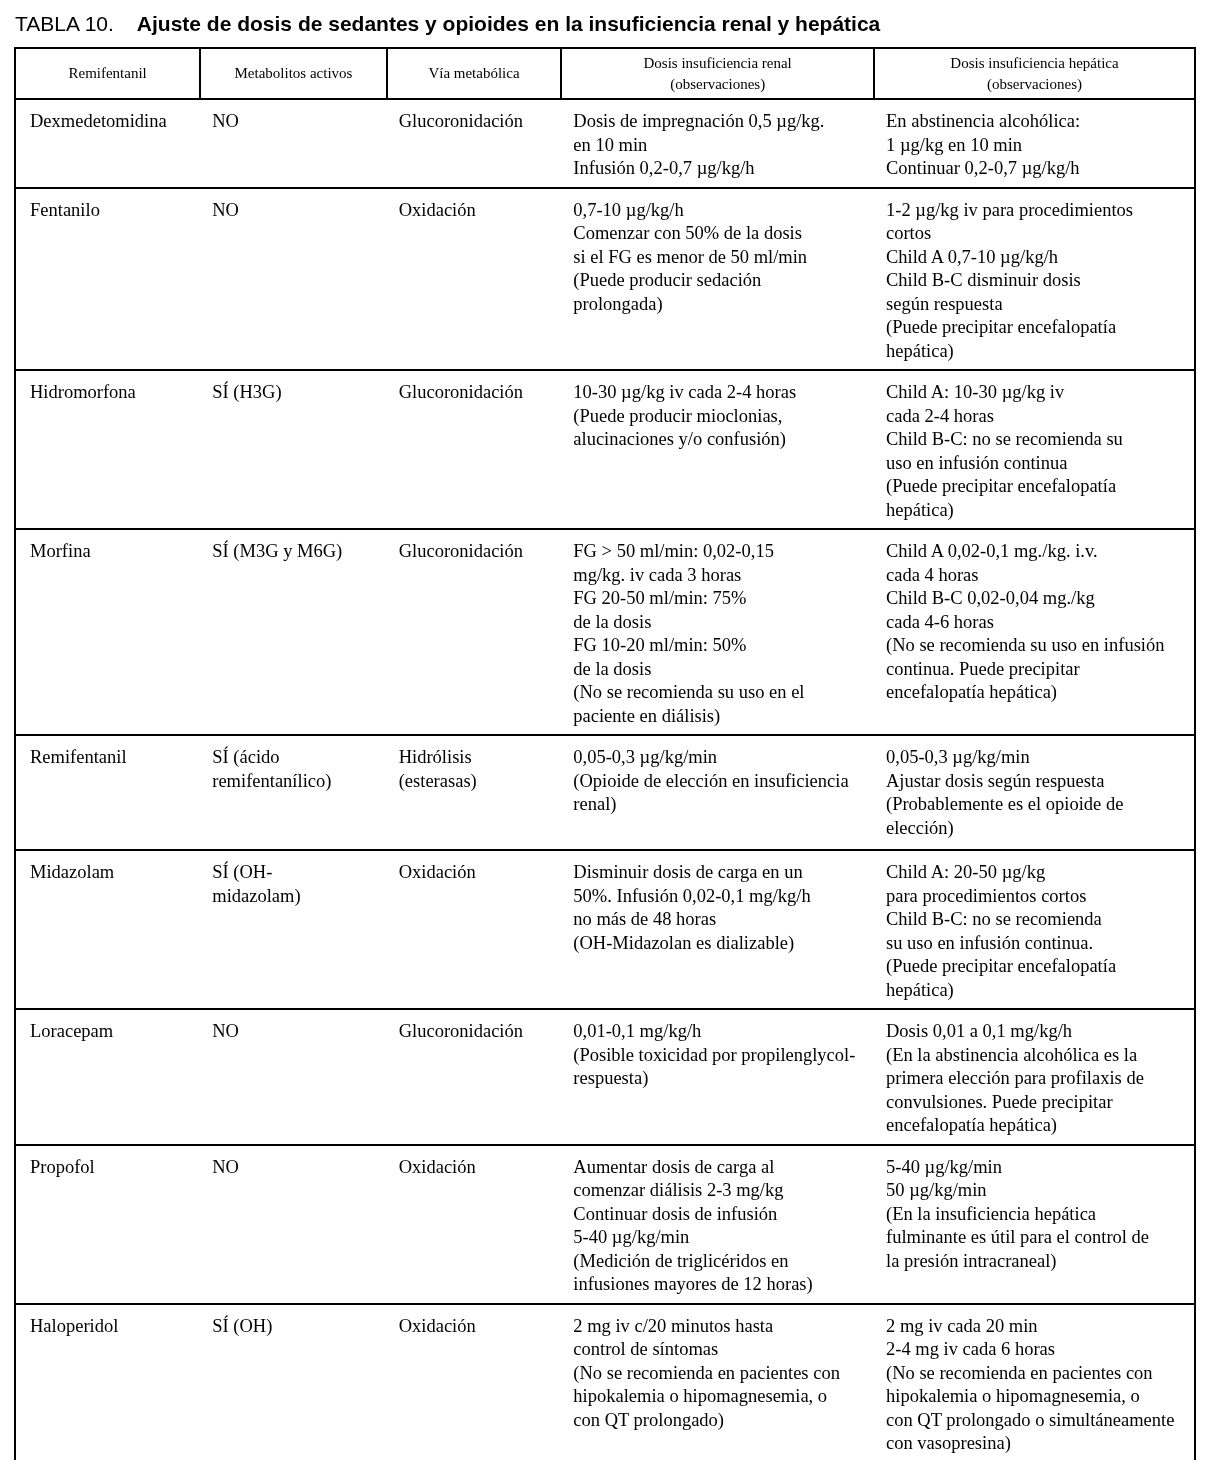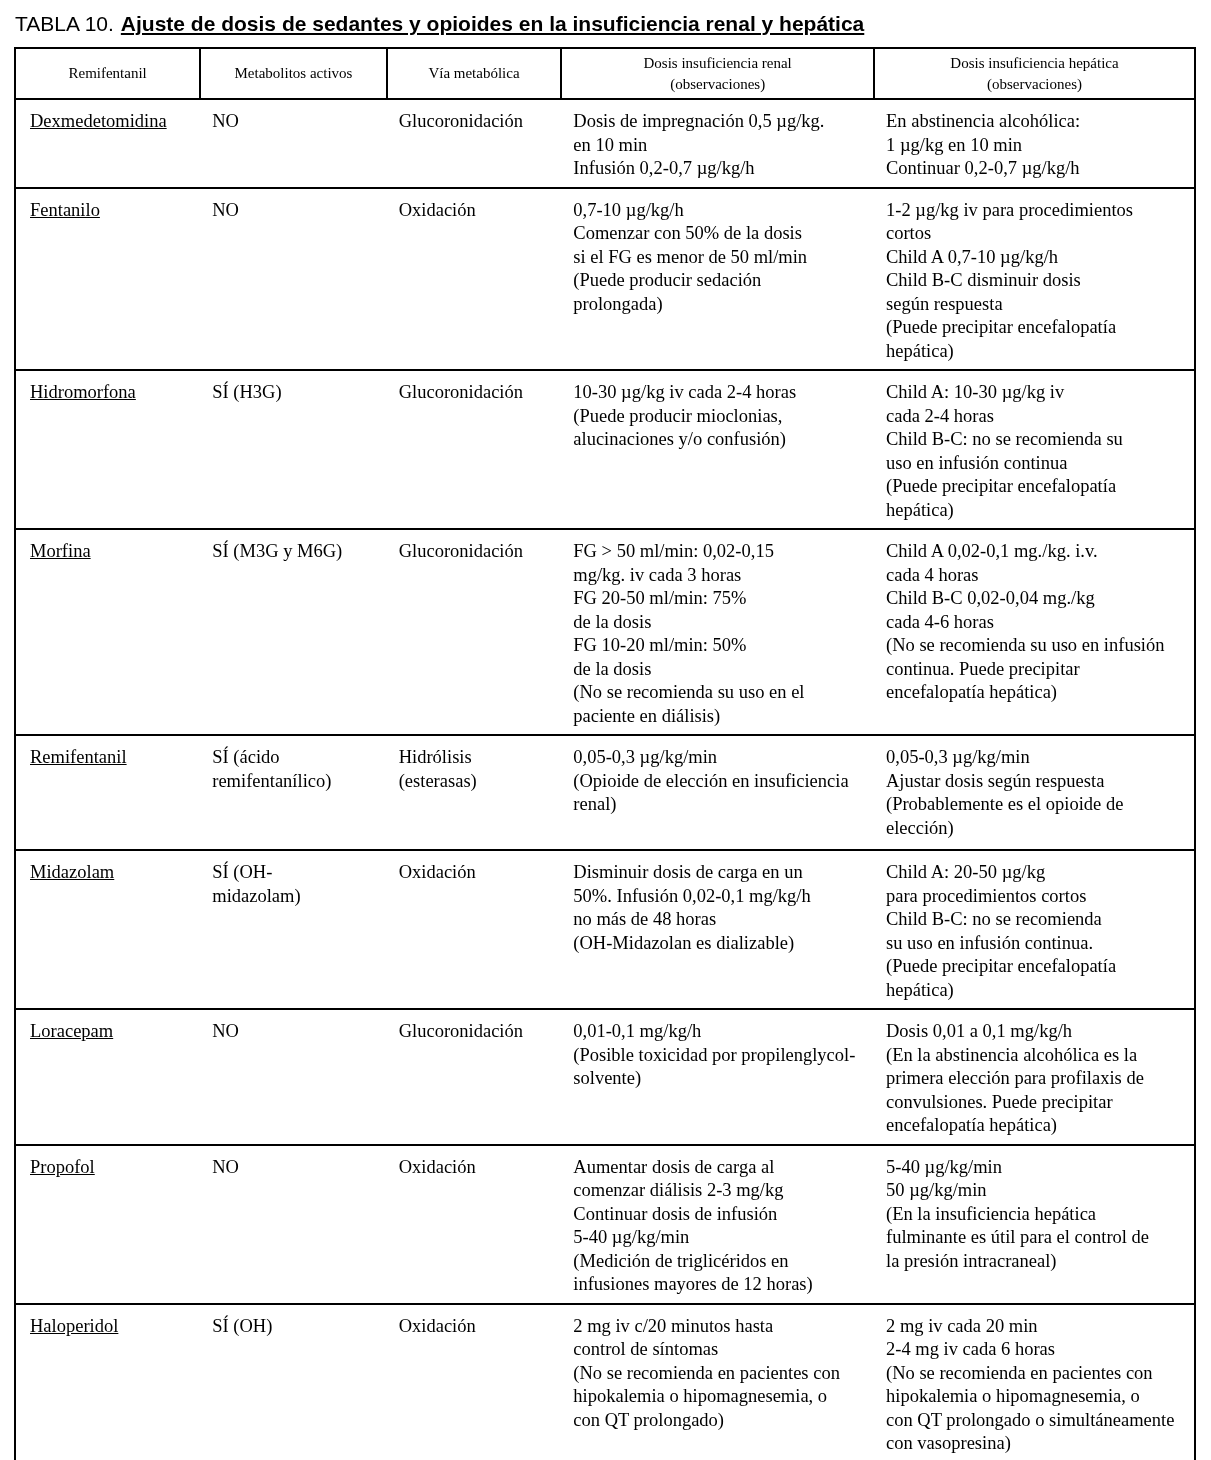--- a/index.html
+++ b/index.html
@@ -1,27 +1,27 @@
 <!DOCTYPE html>
 <html><head>
 <meta charset="utf-8">
 <style>
   html,body{margin:0;padding:0;background:#ffffff;color:#000;}
   body{width:1211px;font-family:"Liberation Serif",serif;}
   .page{padding:8px 15px 5px 14px;}
   .title{font-family:"Liberation Sans",sans-serif;font-size:21px;margin:4px 0 11px 1px;white-space:nowrap;}
-  .title .bold{font-weight:bold;margin-left:7px;text-decoration:underline;}
+  .title .bold{font-weight:bold;margin-left:23px;}
   table.dose{border-collapse:collapse;table-layout:fixed;width:1182px;
     border:2px solid #000;border-bottom-width:3px;}
   col.c0{width:15.7%} col.c1{width:15.8%} col.c2{width:14.8%} col.c3{width:26.5%} col.c4{width:27.2%}
   thead th{border:2px solid #000;font-weight:normal;font-size:15px;line-height:1.38;
     text-align:center;vertical-align:middle;height:50px;padding:4px 4px;box-sizing:border-box;}
   tbody td{border-top:2px solid #000;vertical-align:top;font-size:18.5px;line-height:23.5px;
     padding:10px 5px 6px 12px;box-sizing:border-box;}
-  tbody td:first-child{padding-left:14px;text-decoration:underline;}
+  tbody td:first-child{padding-left:14px;}
   tbody tr:nth-child(1) td{height:87px}
   tbody tr:nth-child(2) td{height:180px}
   tbody tr:nth-child(3) td{height:155px}
   tbody tr:nth-child(4) td{height:205px}
   tbody tr:nth-child(5) td{height:115px}
   tbody tr:nth-child(6) td{height:117px}
   tbody tr:nth-child(7) td{height:124px}
   tbody tr:nth-child(8) td{height:150px}
   tbody tr:nth-child(9) td{height:165px}
   .it{}
@@ -223,21 +223,21 @@
           </td>
           <td>
             <div class="line"><span>NO</span></div>
           </td>
           <td>
             <div class="line"><span>Glucoronidación</span></div>
           </td>
           <td>
             <div class="line"><span>0,01-0,1 mg/kg/h</span></div>
             <div class="line"><span class="it">(Posible toxicidad por propilenglycol-</span></div>
-            <div class="line"><span class="it">solvente)</span></div>
+            <div class="line"><span class="it">respuesta)</span></div>
           </td>
           <td>
             <div class="line"><span>Dosis 0,01 a 0,1 mg/kg/h</span></div>
             <div class="line"><span class="it">(En la abstinencia alcohólica es la</span></div>
             <div class="line"><span class="it">primera elección para profilaxis de</span></div>
             <div class="line"><span class="it">convulsiones. Puede precipitar</span></div>
             <div class="line"><span class="it">encefalopatía hepática)</span></div>
           </td>
         </tr>
         <tr>

